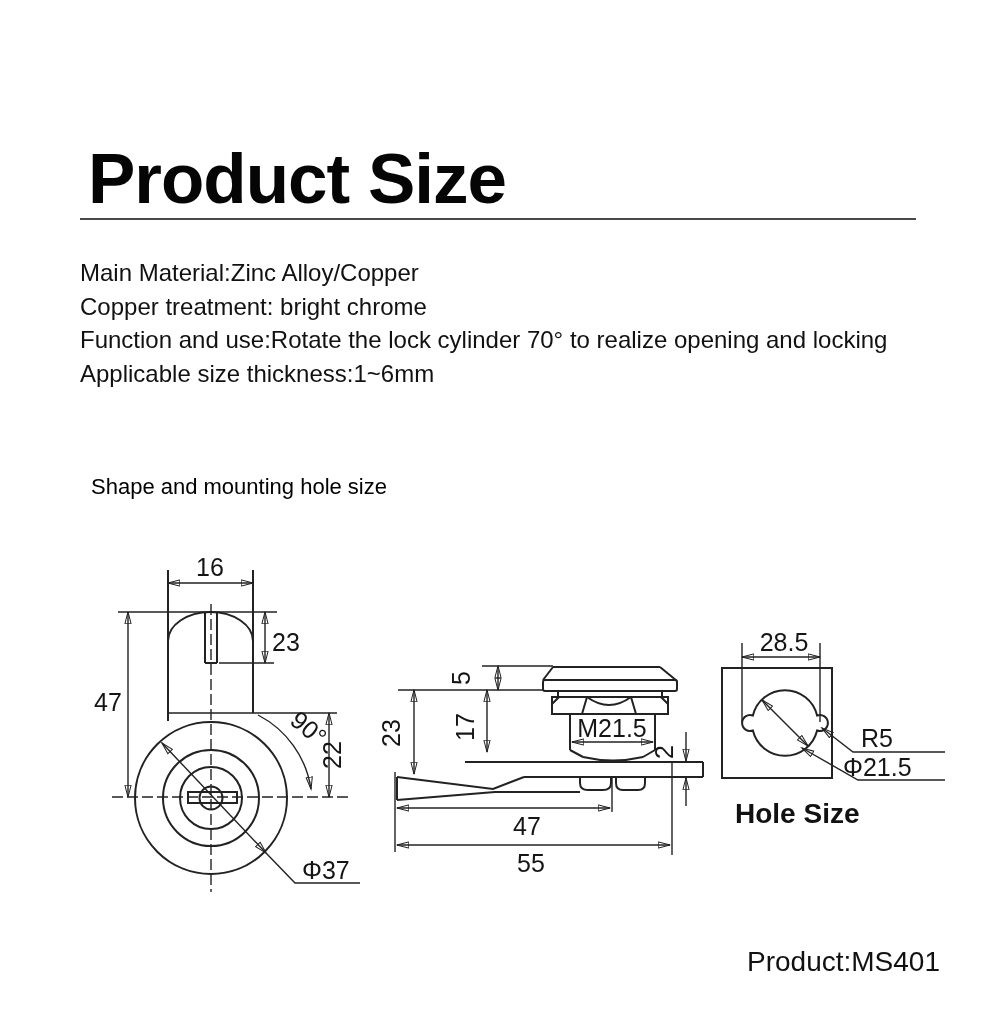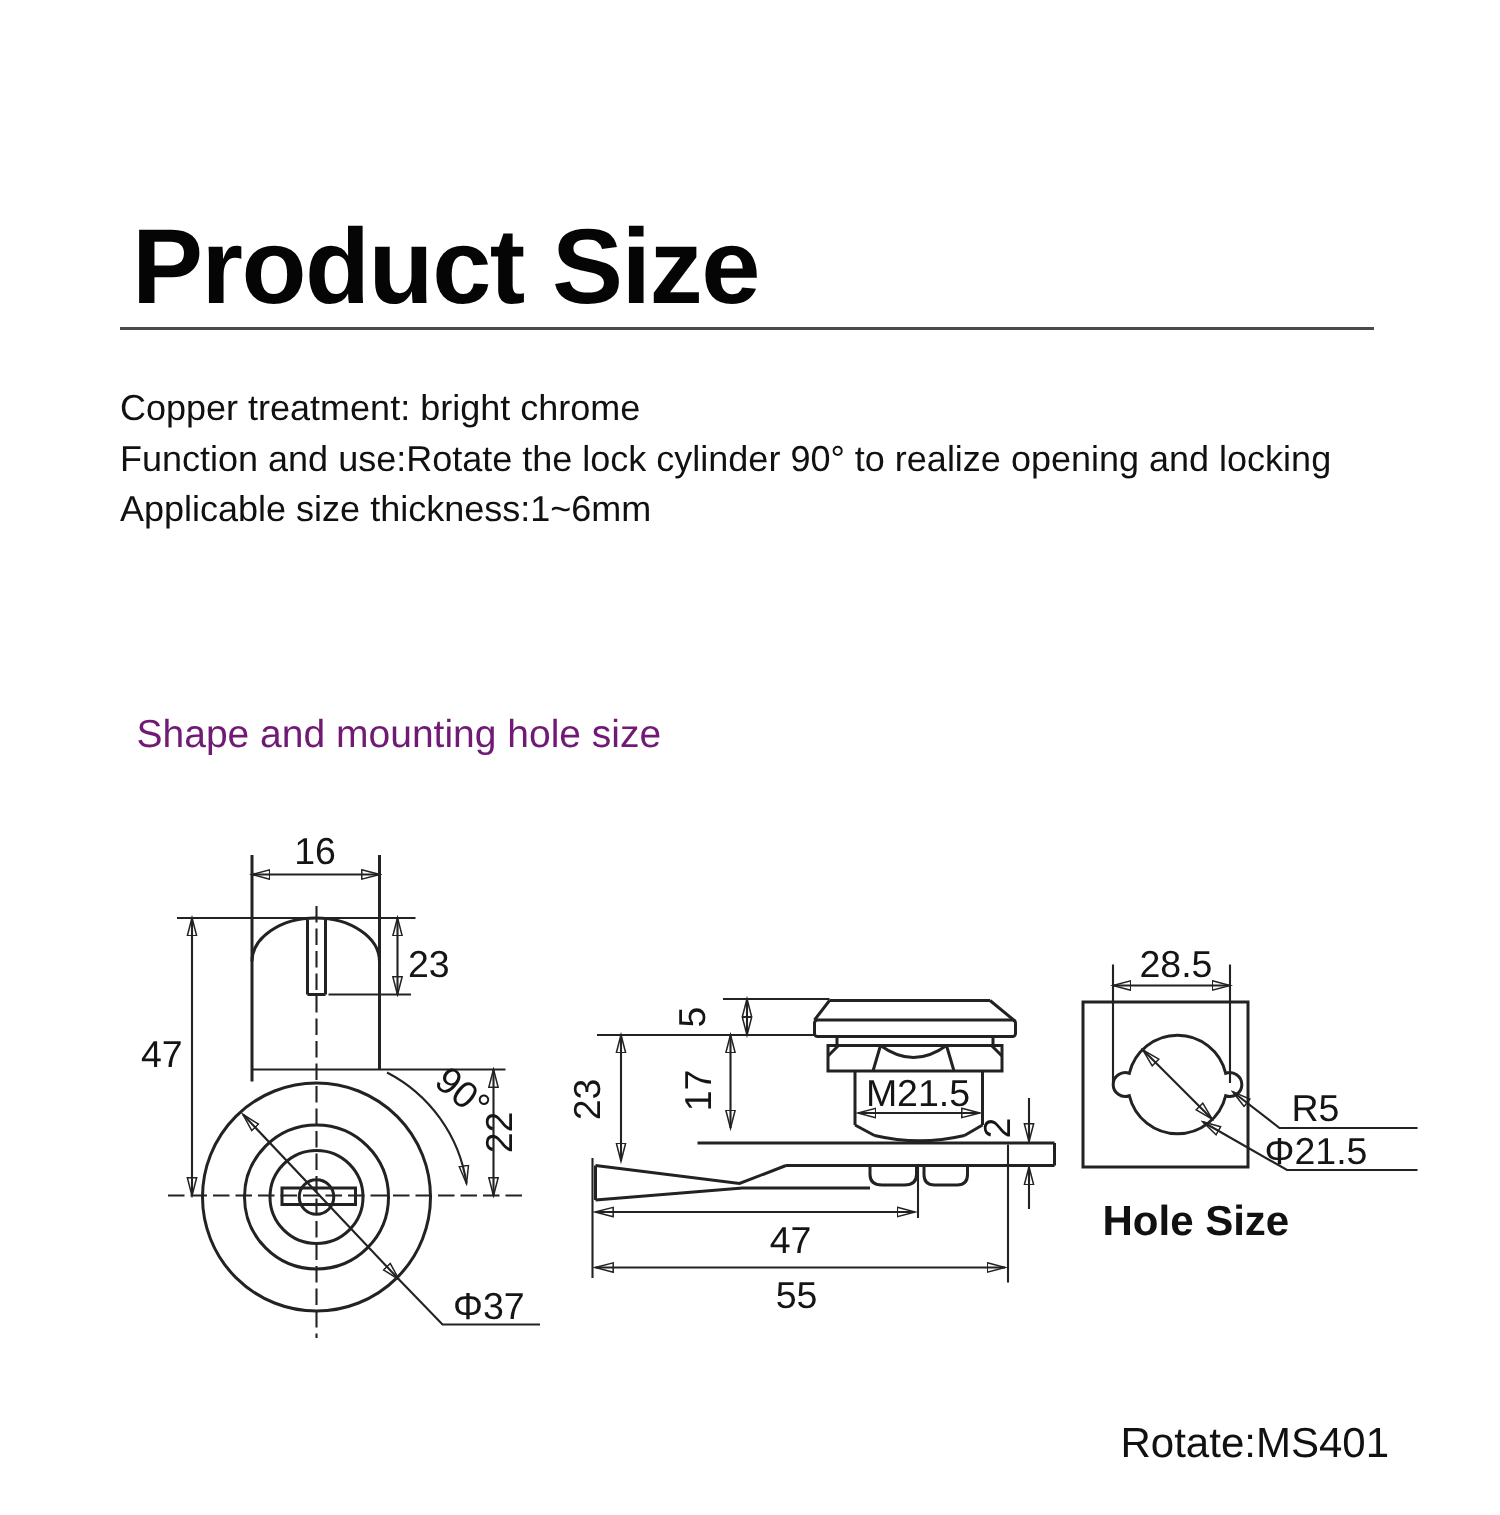--- a/index.html
+++ b/index.html
@@ -3,41 +3,42 @@
 <meta charset="utf-8">
 <style>
   * { margin:0; padding:0; box-sizing:border-box; }
   html,body { background:#ffffff; }
   body { font-family:"Liberation Sans", sans-serif; color:#1a1a1a; }
   .page { position:relative; width:1000px; height:1010px; background:#ffffff; overflow:hidden; }
   .title { position:absolute; left:88px; top:143px; font-size:71px; font-weight:700; letter-spacing:-1px; color:#050505; line-height:1; }
   .divider { position:absolute; left:80px; top:218px; width:836px; height:0; border-top:2px solid #4a4a4a; }
   .specs { position:absolute; left:80px; top:256px; font-size:24px; line-height:33.7px; color:#111; }
   .specs p { white-space:nowrap; }
-  .subtitle { position:absolute; left:91px; top:474px; font-size:26px; color:#701a75; }
+  .subtitle { position:absolute; left:91px; top:474px; font-size:22px; color:#000000; }
   .legend { position:absolute; left:747px; top:946px; font-size:28px; color:#111; }
   svg.draw { position:absolute; left:0; top:530px; }
   svg.draw path, svg.draw line, svg.draw circle, svg.draw rect { fill:none; stroke:#222; }
   .ol { stroke-width:2px; }
   .dl { stroke-width:1.4px; }
   .cl { stroke-width:1.4px; stroke-dasharray:11 4; }
   text.dim { font-family:"Liberation Sans", sans-serif; font-size:25px; fill:#151515; stroke:none; }
   text.cap { font-family:"Liberation Sans", sans-serif; font-size:28px; font-weight:700; fill:#111; stroke:none; }
 </style>
 </head>
 <body>
 
 <div class="page">
 
   <h1 class="title">Product Size</h1>
   <div class="divider"></div>
 
   <div class="specs">
+    <p>Main Material:Zinc Alloy/Copper</p>
     <p>Copper treatment: bright chrome</p>
-    <p>Function and use:Rotate the lock cylinder 90° to realize opening and locking</p>
+    <p>Function and use:Rotate the lock cylinder 70° to realize opening and locking</p>
     <p>Applicable size thickness:1~6mm</p>
   </div>
 
   <div class="subtitle">Shape and mounting hole size</div>
 
   <svg class="draw" width="1000" height="480" viewBox="0 530 1000 480" xmlns="http://www.w3.org/2000/svg">
     <defs>
       <marker id="arr" markerWidth="14" markerHeight="9" refX="12.3" refY="4" orient="auto-start-reverse" markerUnits="userSpaceOnUse">
         <path d="M0.5,0.9 L12.5,4 L0.5,7.1 Z" fill="#222" stroke="none"></path>
       </marker>
@@ -146,15 +147,15 @@
       <path class="dl" d="M822,728 L853,752 H945" marker-start="url(#arr)"></path>
       <path class="dl" d="M802,748 L858,780 H945" marker-start="url(#arr)"></path>
 
       <text class="dim" x="784" y="651" text-anchor="middle">28.5</text>
       <text class="dim" x="861" y="747">R5</text>
       <text class="dim" x="843" y="776">Φ21.5</text>
       <text class="cap" x="735" y="823">Hole Size</text>
     </g>
   </svg>
 
-  <div class="legend">Rotate:MS401</div>
+  <div class="legend">Product:MS401</div>
 
 </div>
 
 </body></html>

